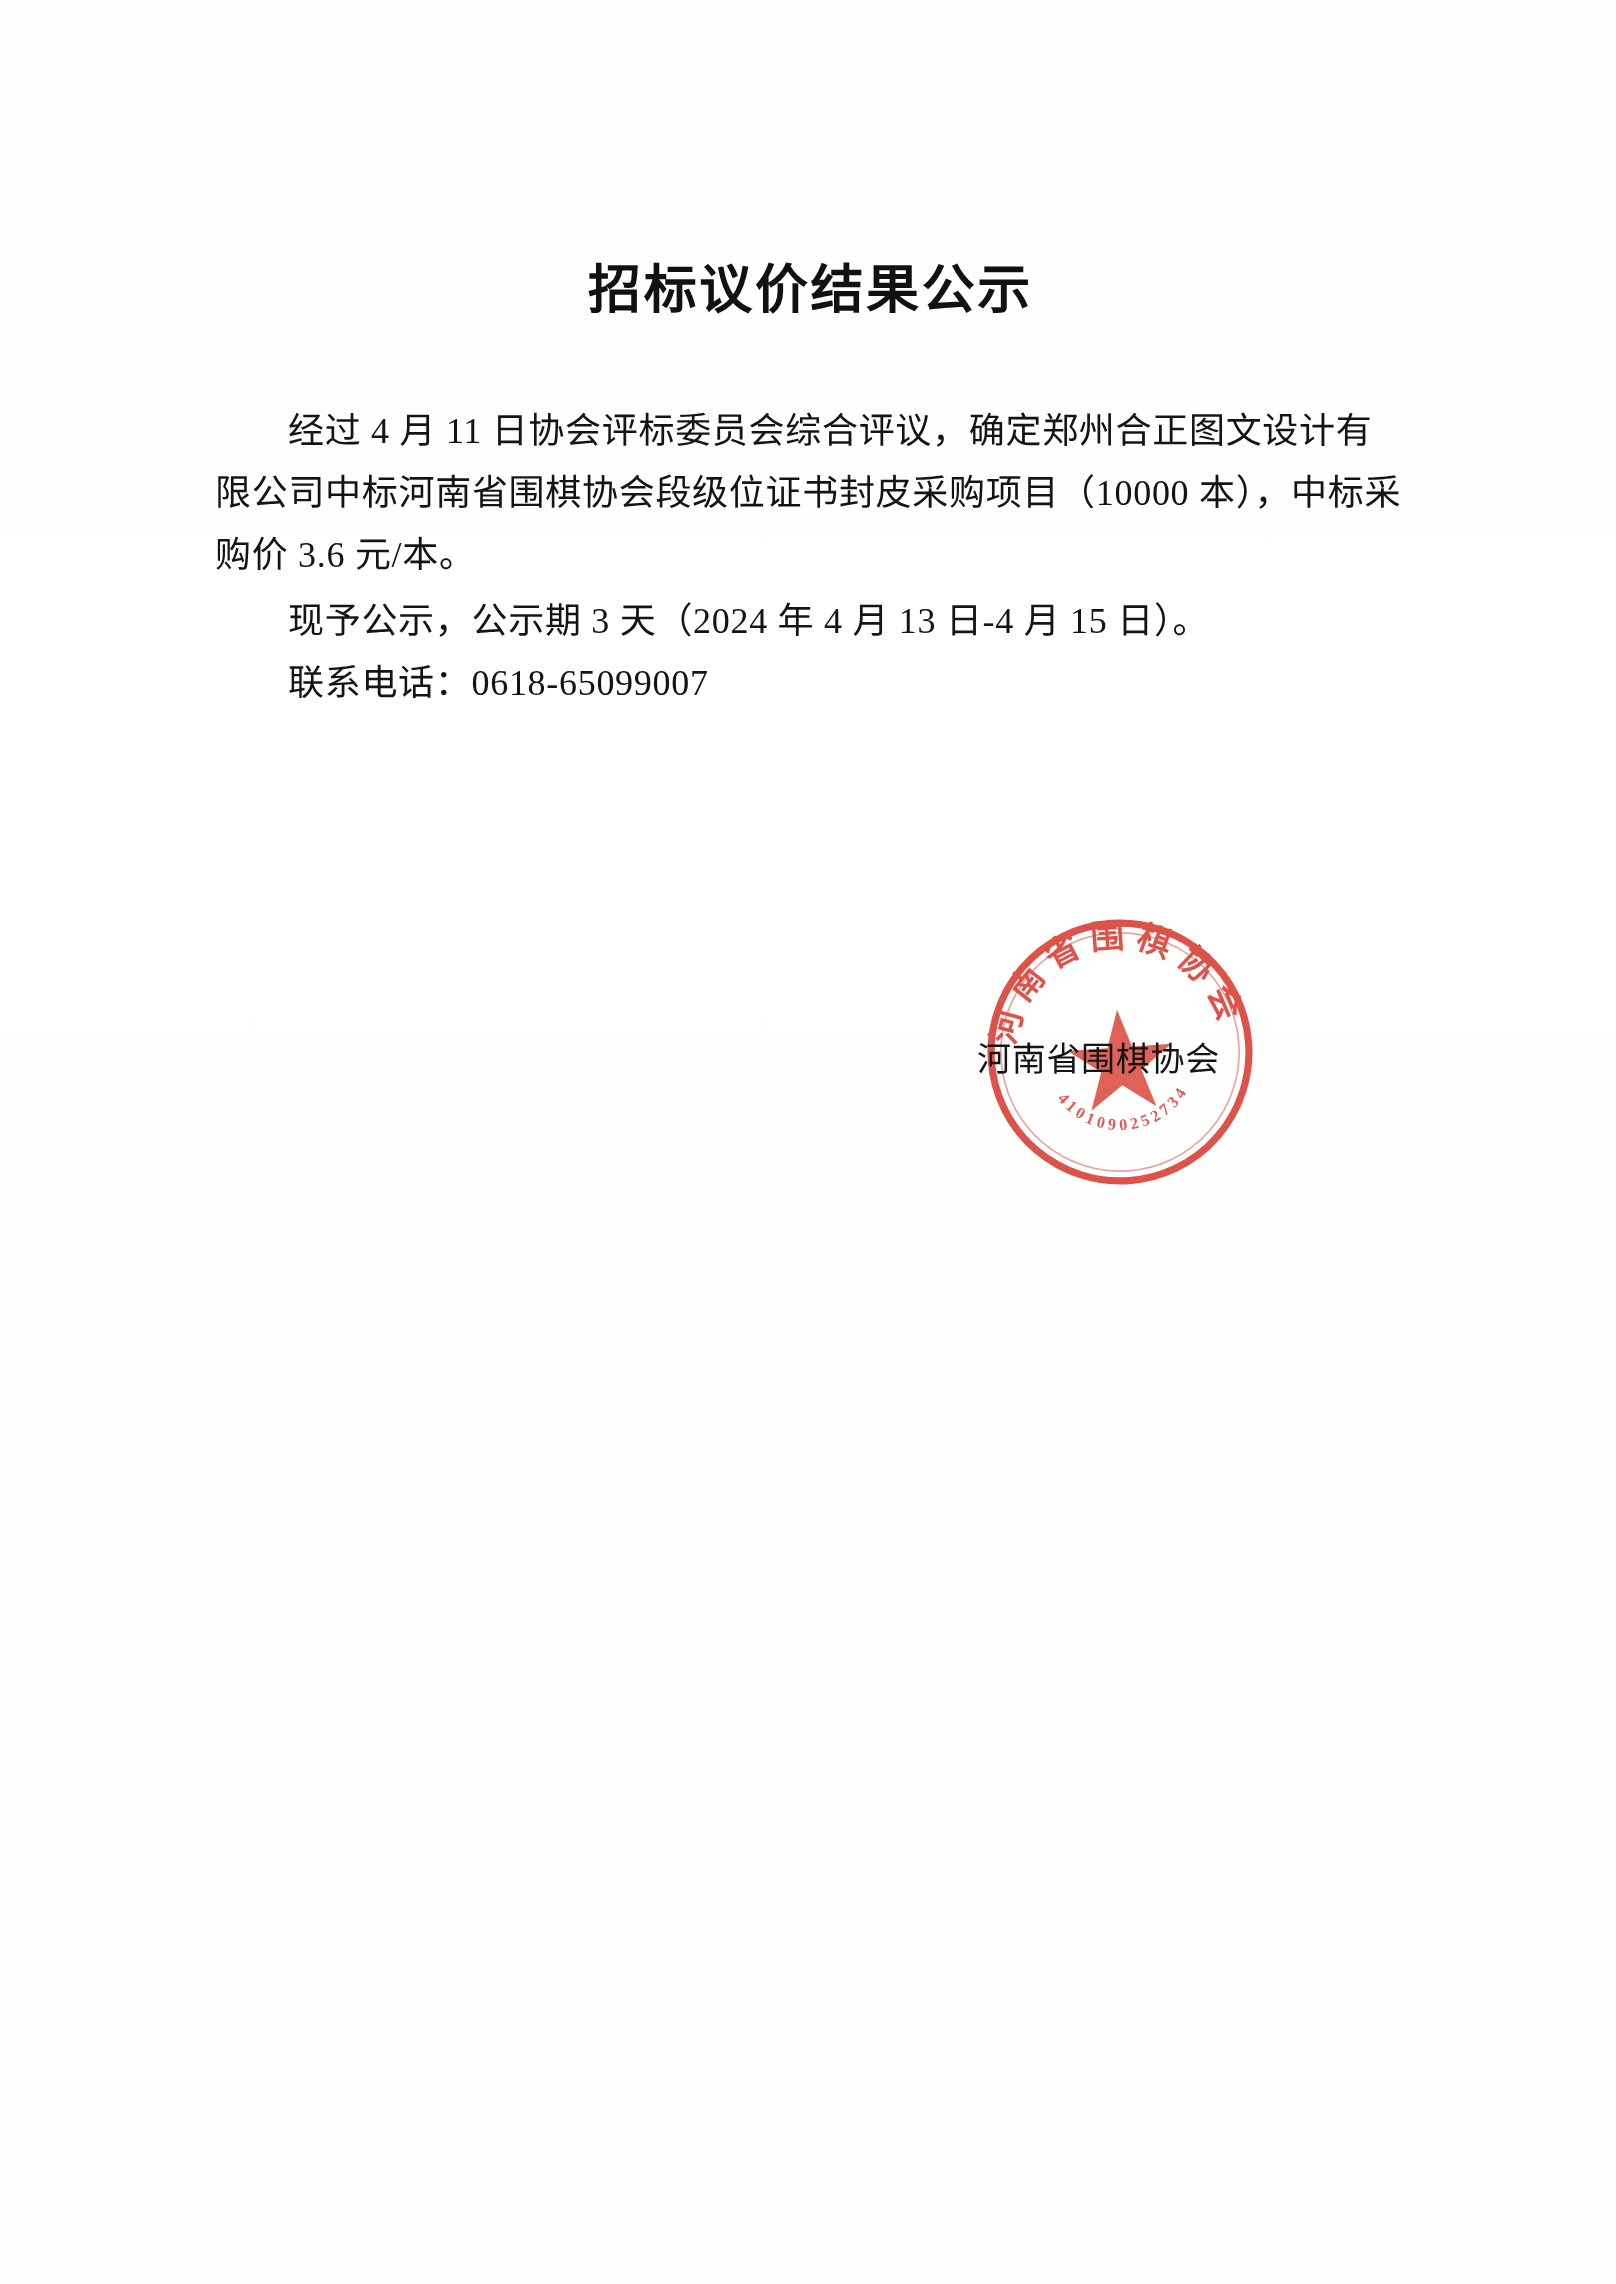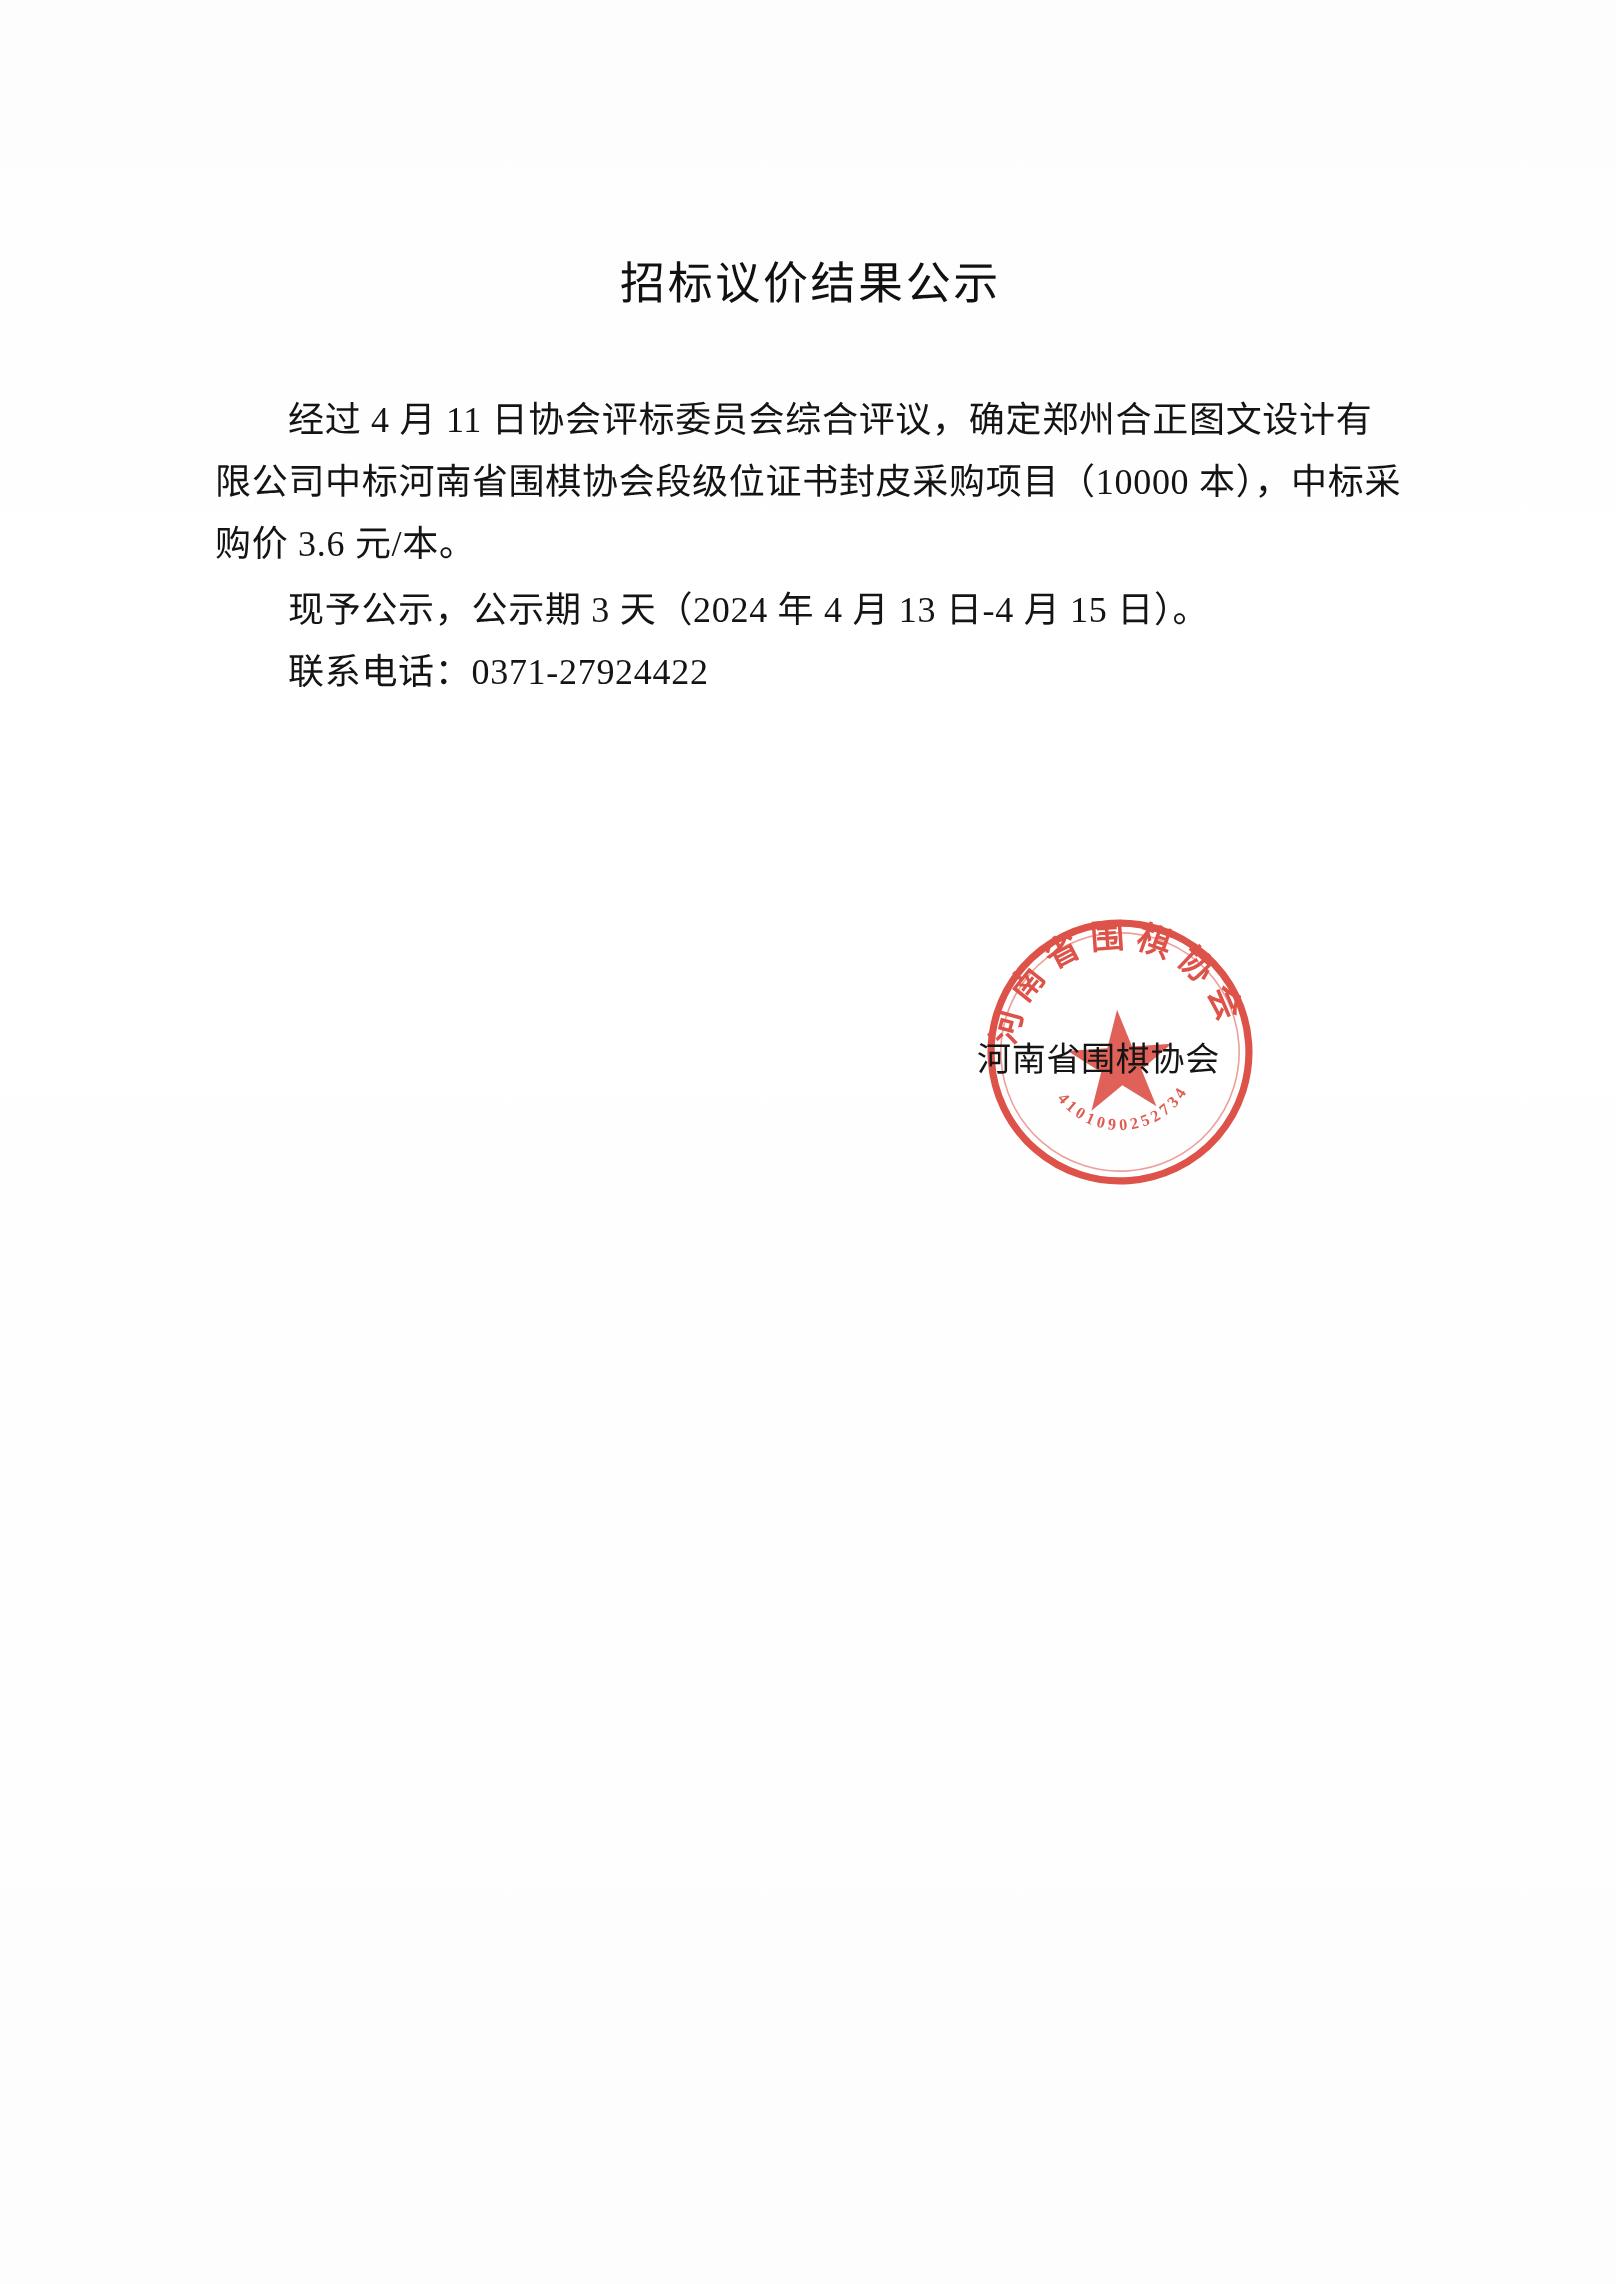--- a/index.html
+++ b/index.html
@@ -25,22 +25,22 @@
 
   .doc {
     position: absolute;
     left: 215px;
     top: 247px;
     width: 1191px;
   }
 
   .doc-title {
     text-align: center;
-    font-size: 45px;
-    font-weight: normal;
+    font-size: 53px;
+    font-weight: bold;
     letter-spacing: 2.6px;
     color: #111;
     font-family: "Liberation Sans", "DejaVu Sans", sans-serif;
     margin-bottom: 78px;
   }
 
   .para {
     font-size: 36px;
     line-height: 1.72;
     text-indent: 73px;
@@ -95,21 +95,21 @@
 <div class="page">
 
   <div class="doc">
 
     <div class="doc-title">招标议价结果公示</div>
 
     <p class="para">经过 4 月 11 日协会评标委员会综合评议，确定郑州合正图文设计有限公司中标河南省围棋协会段级位证书封皮采购项目（10000 本），中标采购价 3.6 元/本。</p>
 
     <p class="para tight">现予公示，公示期 3 天（2024 年 4 月 13 日-4 月 15 日）。</p>
 
-    <p class="para tight">联系电话：0371-27924422</p>
+    <p class="para tight">联系电话：0618-65099007</p>
 
   </div>
 
   <div class="seal">
     <svg viewBox="0 0 430 430" width="280" height="280" aria-hidden="true">
       <defs>
         <path id="arcTop" d="M 55 215 A 160 160 0 0 1 375 215" fill="none"></path>
         <path id="arcBottom" d="M 95 215 A 120 120 0 0 0 335 215" fill="none"></path>
       </defs>
       <circle cx="215" cy="215" r="198" fill="none" stroke="#d8372c" stroke-width="11"></circle>

